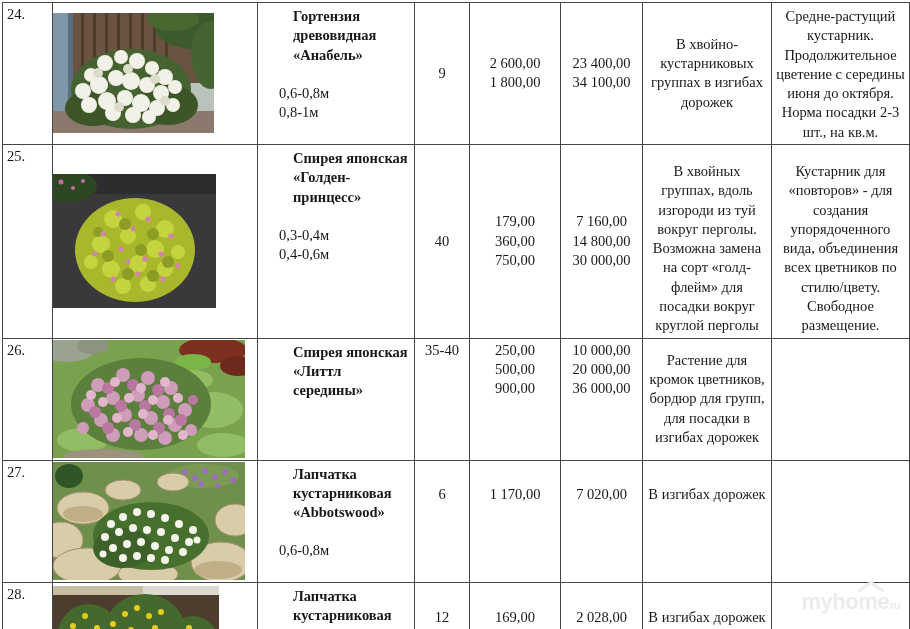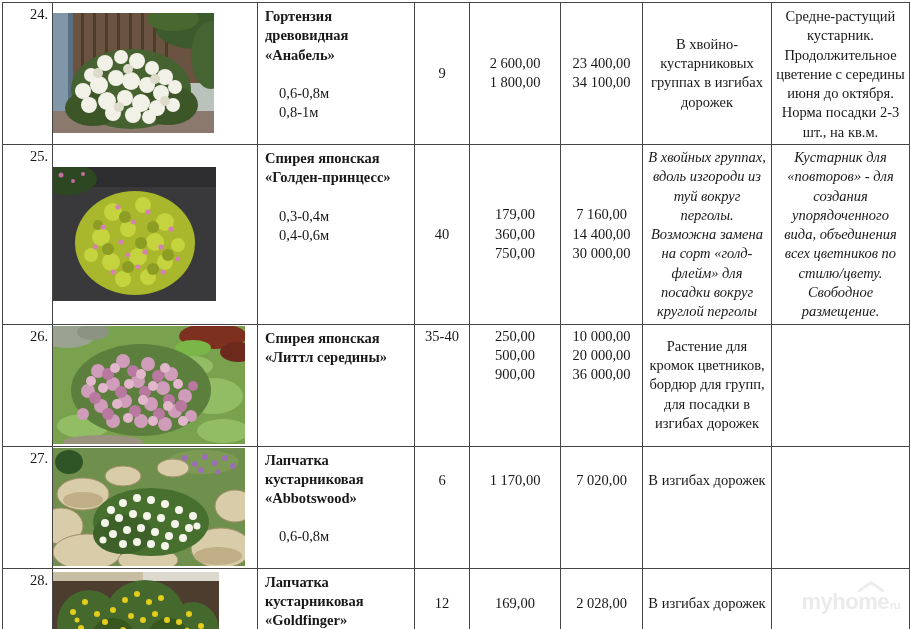--- a/index.html
+++ b/index.html
@@ -20,32 +20,32 @@
   }
   td {
     border: 1px solid #454545;
     font-size: 14.5px;
     line-height: 1.33;
     vertical-align: top;
     padding: 2px 4px;
     overflow: hidden;
   }
   
-  td.c-num   { text-align: right; padding-top: 2px; }
+  td.c-num   { text-align: left; padding-top: 2px; }
   td.c-photo { padding: 0; vertical-align: middle; }
   td.c-name  { text-align: left; padding: 4px 4px 2px 7px; }
-  td.c-name .title { font-weight: bold; }
+  td.c-name .title { font-weight: bold; margin-left: 28px; }
   td.c-name .sizes { margin-top: 19px; white-space: pre-line; margin-left: 14px; }
   td.c-qty, td.c-price, td.c-total { text-align: center; white-space: pre-line; }
   td.c-place, td.c-note { text-align: center; }
   
   tr.va-mid td.c-qty, tr.va-mid td.c-price, tr.va-mid td.c-total,
   tr.va-mid td.c-place { vertical-align: middle; }
   tr.r24 td.c-note  { vertical-align: top; padding-top: 4px; margin-left: 40px; }
-  tr.r25 td.c-place, tr.r25 td.c-note { vertical-align: top; padding-top: 3px; font-style: italic; }
+  tr.r25 td.c-place, tr.r25 td.c-note { vertical-align: top; padding-top: 17px; }
   tr.r26 td.c-qty, tr.r26 td.c-price, tr.r26 td.c-total { }
   tr.r26 td.c-place { vertical-align: middle; }
   tr.r27 td.c-qty, tr.r27 td.c-price, tr.r27 td.c-total, tr.r27 td.c-place { padding-top: 24px; }
   tr.r28 td.c-qty, tr.r28 td.c-price, tr.r28 td.c-total, tr.r28 td.c-place { padding-top: 25px; }
   .ph { display: block; margin: 0 auto; }
   .ph svg { display: block; }
   
   .watermark {
     position: absolute;
     right: 10px; bottom: 14px;
@@ -209,21 +209,21 @@
     <td class="c-name">
       <div class="title">Спирея японская «Голден-принцесс»</div>
       <div class="sizes">0,3-0,4м
 0,4-0,6м</div>
     </td>
     <td class="c-qty">40</td>
     <td class="c-price">179,00
 360,00
 750,00</td>
     <td class="c-total">7 160,00
-14 400,00
+14 800,00
 30 000,00</td>
     <td class="c-place">В хвойных группах, вдоль изгороди из туй вокруг перголы. Возможна замена на сорт «голд-флейм» для посадки вокруг круглой перголы</td>
     <td class="c-note">Кустарник для «повторов» - для создания упорядоченного вида, объединения всех цветников по стилю/цвету. Свободное размещение.</td>
   </tr>
 
   <tr class="r26" style="height:122px">
     <td class="c-num">26.</td>
     <td class="c-photo">
       <span class="ph" aria-label="spiraea-little-princess-bush-photo">
         <svg width="192" height="118" viewBox="0 0 192 118">

